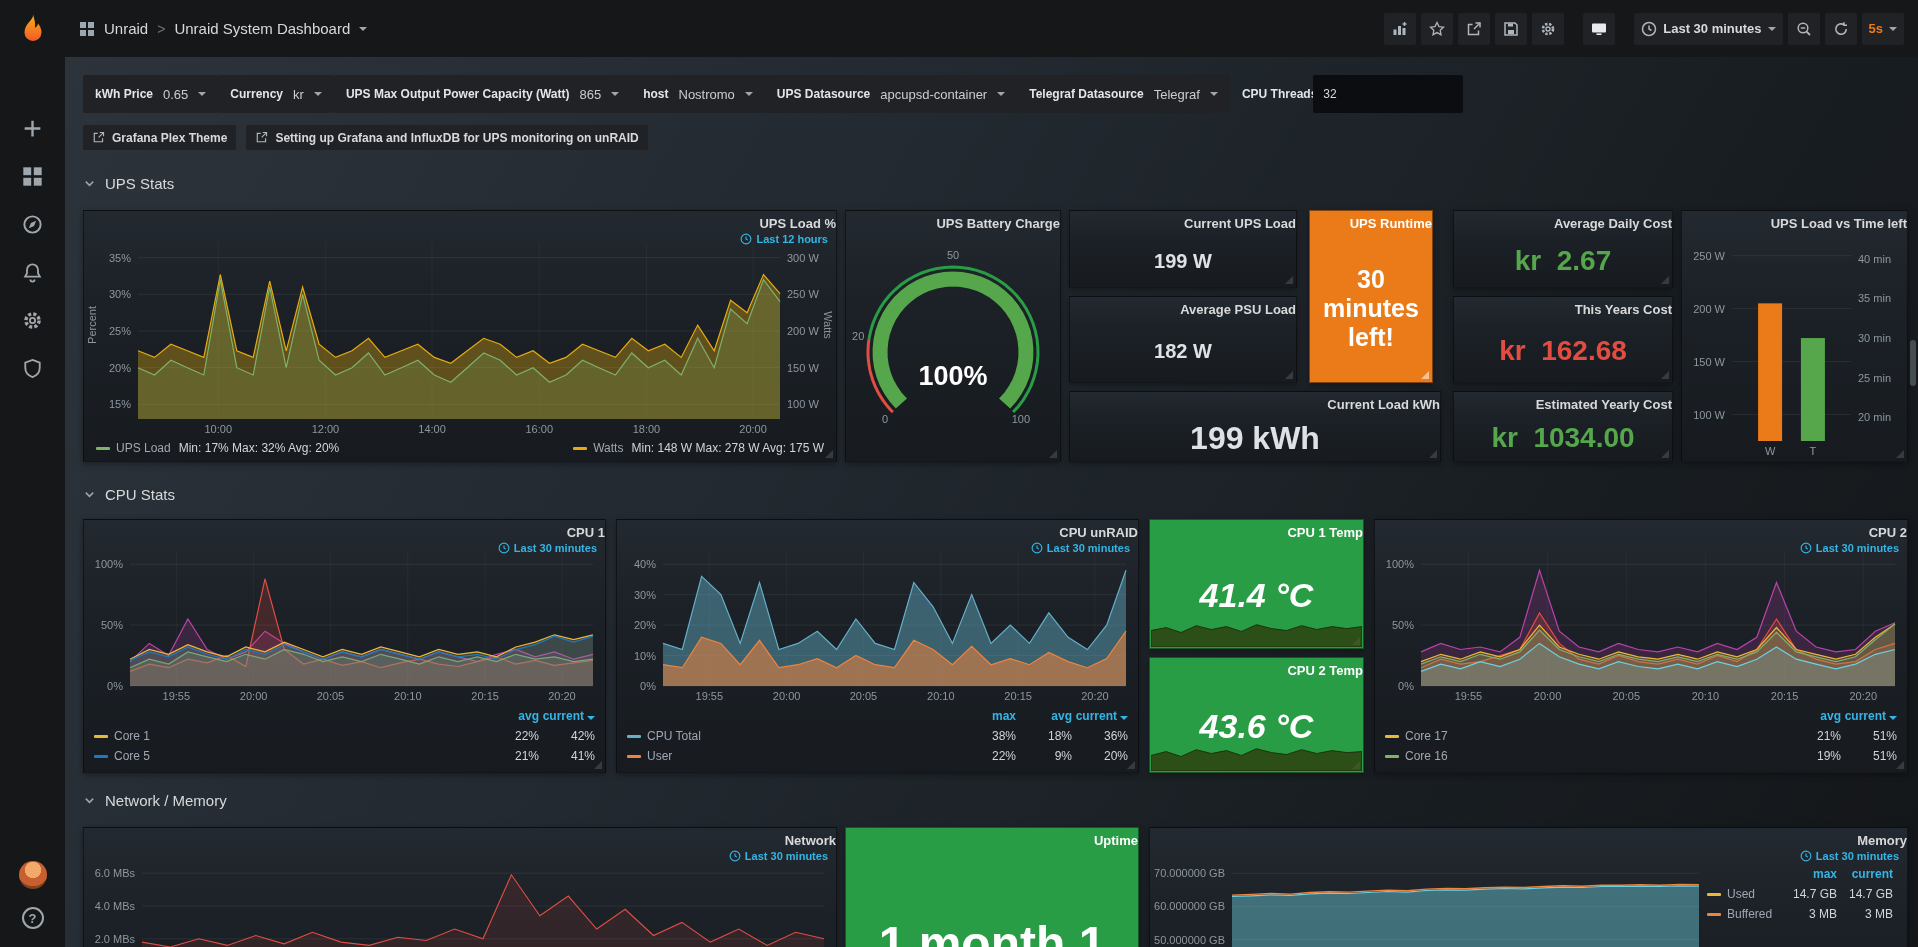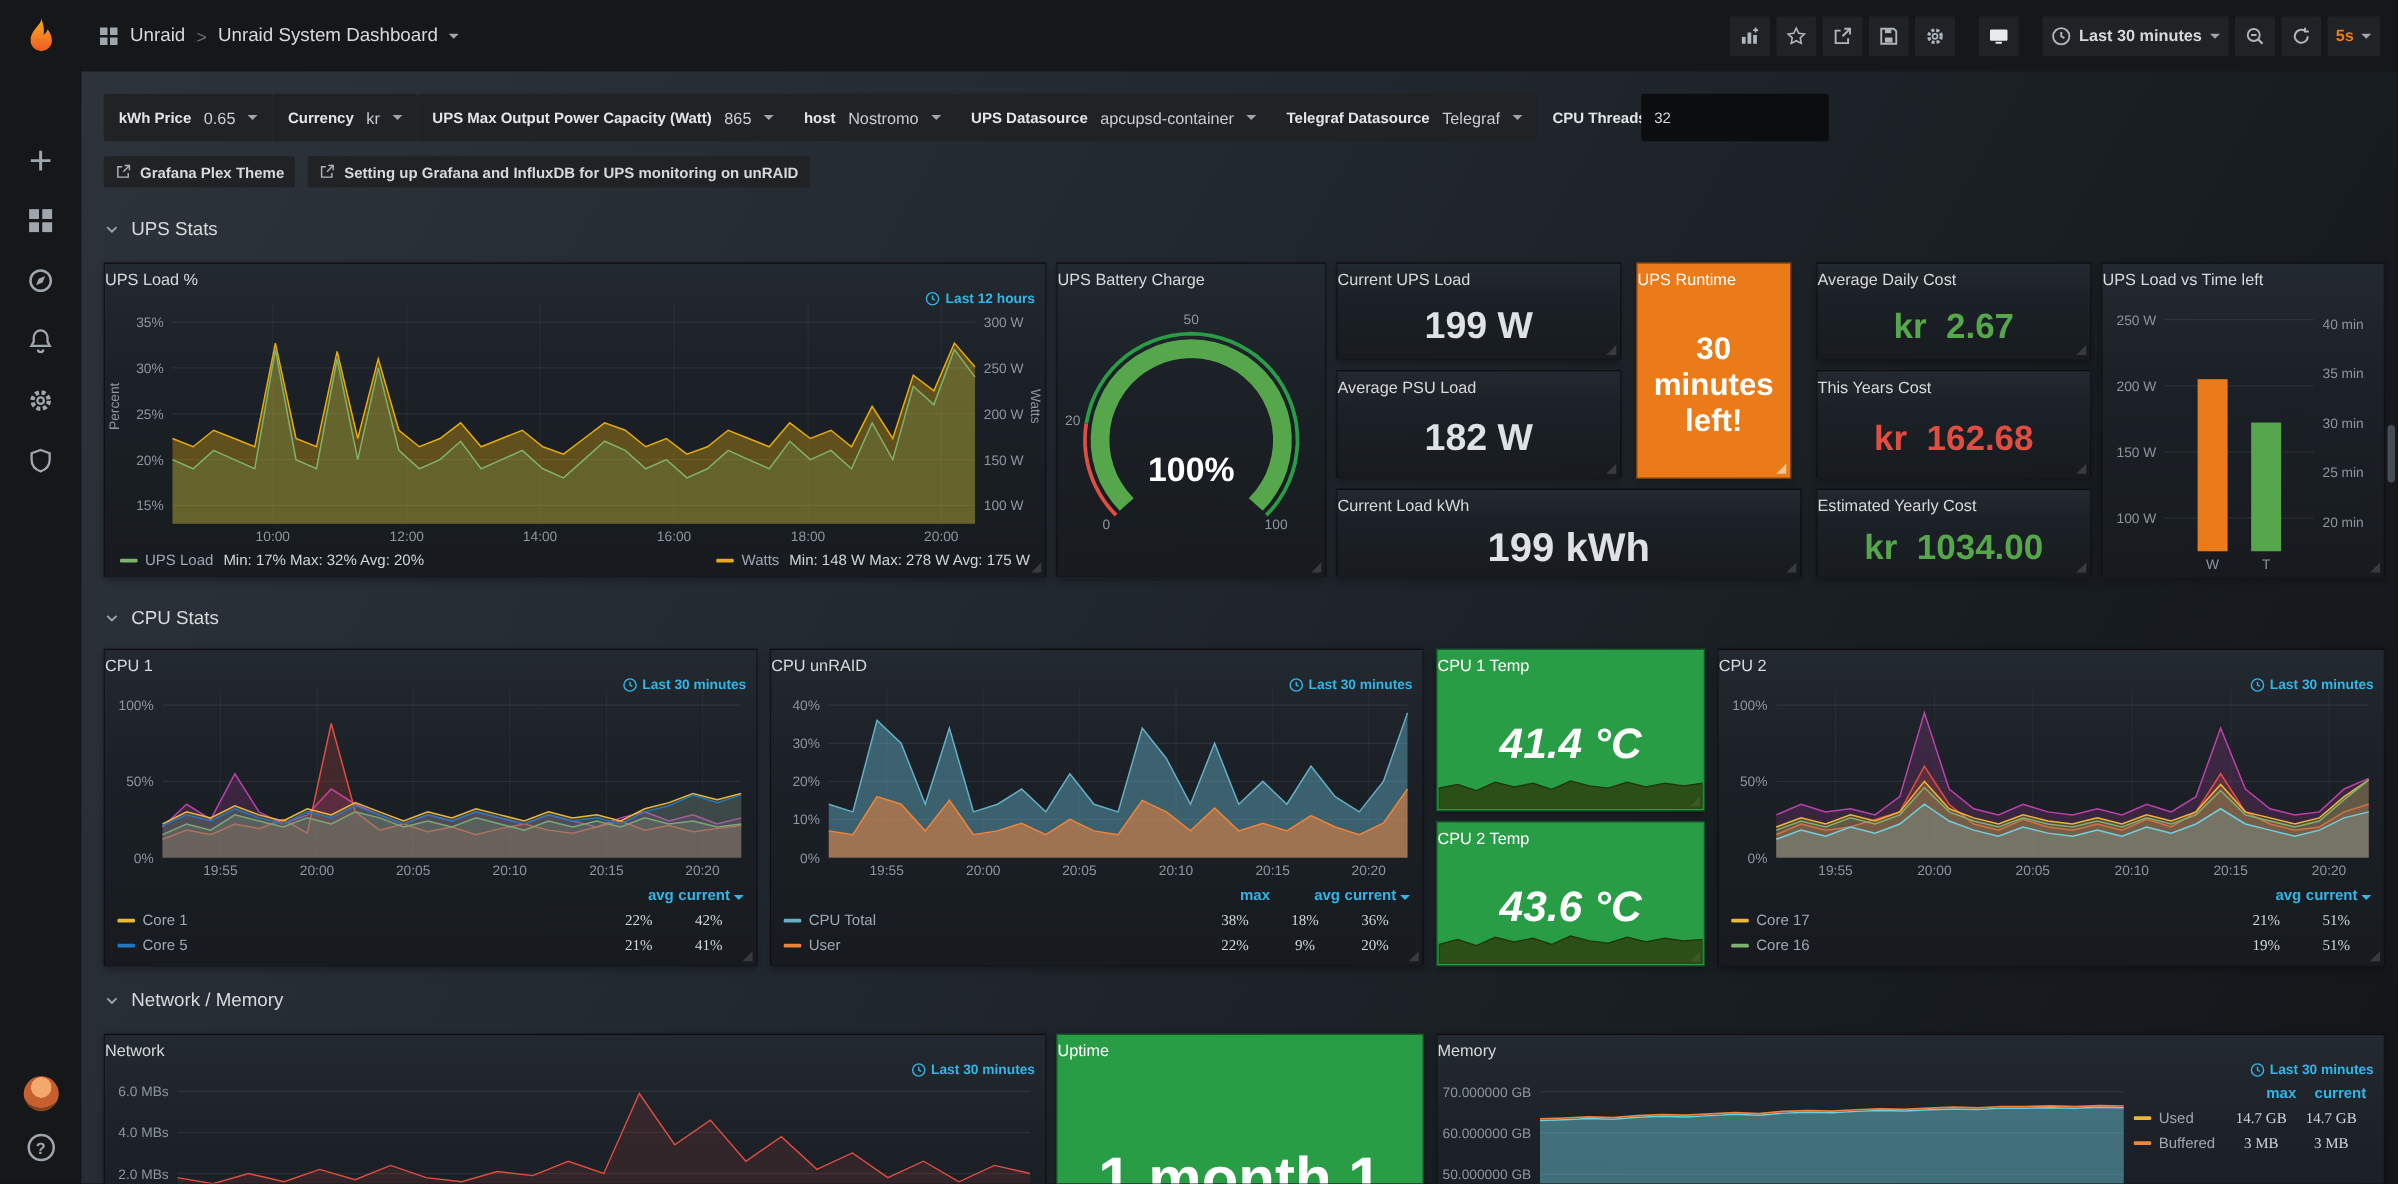--- a/index.html
+++ b/index.html
@@ -54,22 +54,22 @@
   .row-head{position:absolute;left:18px;display:flex;align-items:center;gap:9px;font-size:15px;font-weight:500;
             color:#d8d9da;cursor:pointer;height:20px;}
   .row-head svg{width:13px;height:13px;color:#9fa7ae;}
   
   .panel{position:absolute;display:flex;flex-direction:column;
          background:linear-gradient(180deg,#232930 0%,#1c2127 35%,#171b20 100%);
          border:1px solid rgba(0,0,0,0.45);box-shadow:0 2px 6px rgba(0,0,0,0.35);}
   .panel::after{content:'';position:absolute;right:3px;bottom:3px;width:0;height:0;
                 border-left:8px solid transparent;border-bottom:8px solid rgba(255,255,255,0.14);}
   .panel.colored::after{border-bottom-color:rgba(255,255,255,0.55);}
-  .phead{height:24px;flex:none;display:flex;align-items:center;justify-content:flex-start;
-         font-size:13px;font-weight:400;color:#d8d9da;cursor:pointer;}
+  .phead{height:24px;flex:none;display:flex;align-items:center;justify-content:flex-end;
+         font-size:13px;font-weight:700;color:#d8d9da;cursor:pointer;}
   .colored .phead{color:#fff;}
   .tbadge{position:absolute;top:22px;right:8px;display:flex;gap:4px;align-items:center;color:#33b5e5;
           font-size:11px;font-weight:700;cursor:pointer;z-index:2;}
   .tbadge svg{width:12px;height:12px;}
   .chart{position:relative;flex:1;overflow:hidden;}
   .ctick{fill:#8e969e;font-size:11px;font-family:"Liberation Sans",sans-serif;}
   .gauge-value{fill:#ffffff;font-size:27px;font-weight:700;font-family:"Liberation Sans",sans-serif;}
   .ylab{position:absolute;top:24px;bottom:46px;width:16px;display:flex;align-items:center;justify-content:center;pointer-events:none;z-index:2;}
   .ylab span{font-size:11px;color:#8e969e;white-space:nowrap;}
   .ylab.l{left:0;} .ylab.l span{transform:rotate(-90deg);}
@@ -78,29 +78,29 @@
   .legend-inline{flex:none;height:22px;display:flex;justify-content:space-between;align-items:center;
                  padding:0 12px 4px;font-size:12px;}
   .litem{display:flex;align-items:center;cursor:pointer;}
   .dash{width:14px;height:3px;border-radius:1px;display:inline-block;flex:none;}
   .lname{color:#9fa7b3;margin:0 8px 0 6px;}
   .lstats{color:#d0d6dc;}
   .legend-table{flex:none;padding:2px 10px 6px;font-size:12px;}
   .lrow{display:flex;align-items:center;height:20px;}
   .lgrow{flex: 1;}
   .lcol{width:56px;text-align:right;color:#33b5e5;font-weight:700;cursor:pointer;}
-  .lval{width:56px;text-align:center;color:#d0d6dc;font-family:Liberation Serif, serif;}
+  .lval{width:56px;text-align:right;color:#d0d6dc;}
   .sortcaret{width:0;height:0;border-left:4px solid transparent;border-right:4px solid transparent;
              border-top:4px solid #33b5e5;display:inline-block;margin-left:3px;}
   .pbody-row{flex:1;display:flex;overflow:hidden;}
   .legend-side{width:200px;flex:none;padding:12px 14px 0 0;font-size:12px;}
   
   .stat-value{flex:1;display:flex;align-items:center;justify-content:center;font-weight:700;
               color:#dee2e6;white-space:pre;text-align:center;line-height:1.15;}
-  .fs30{font-size:30px;} .fs32{font-size:32px;} .fs28{font-size:28px;} .fs26{font-size:25px;} .fs34{font-size:34px;}
+  .fs30{font-size:20px;} .fs32{font-size:32px;} .fs28{font-size:28px;} .fs26{font-size:25px;} .fs34{font-size:34px;}
   .colored .stat-value{color:#fff;}
   .runtime .stat-value{padding:0 8px;}
   .spark{position:absolute;left:1px;right:1px;bottom:1px;height:32px;z-index:1;}
   .temp-val{position:relative;z-index:2;font-style:italic;}
   .uptime-value{margin-top:64px;font-size:48px;font-weight:700;color:#fff;text-align:center;white-space:pre;}
   .scroll-thumb{position:absolute;right:2px;top:340px;width:6px;height:46px;background:#454c52;border-radius:3px;cursor:pointer;z-index:6;}
 </style>
 </head>
 <body>
 

